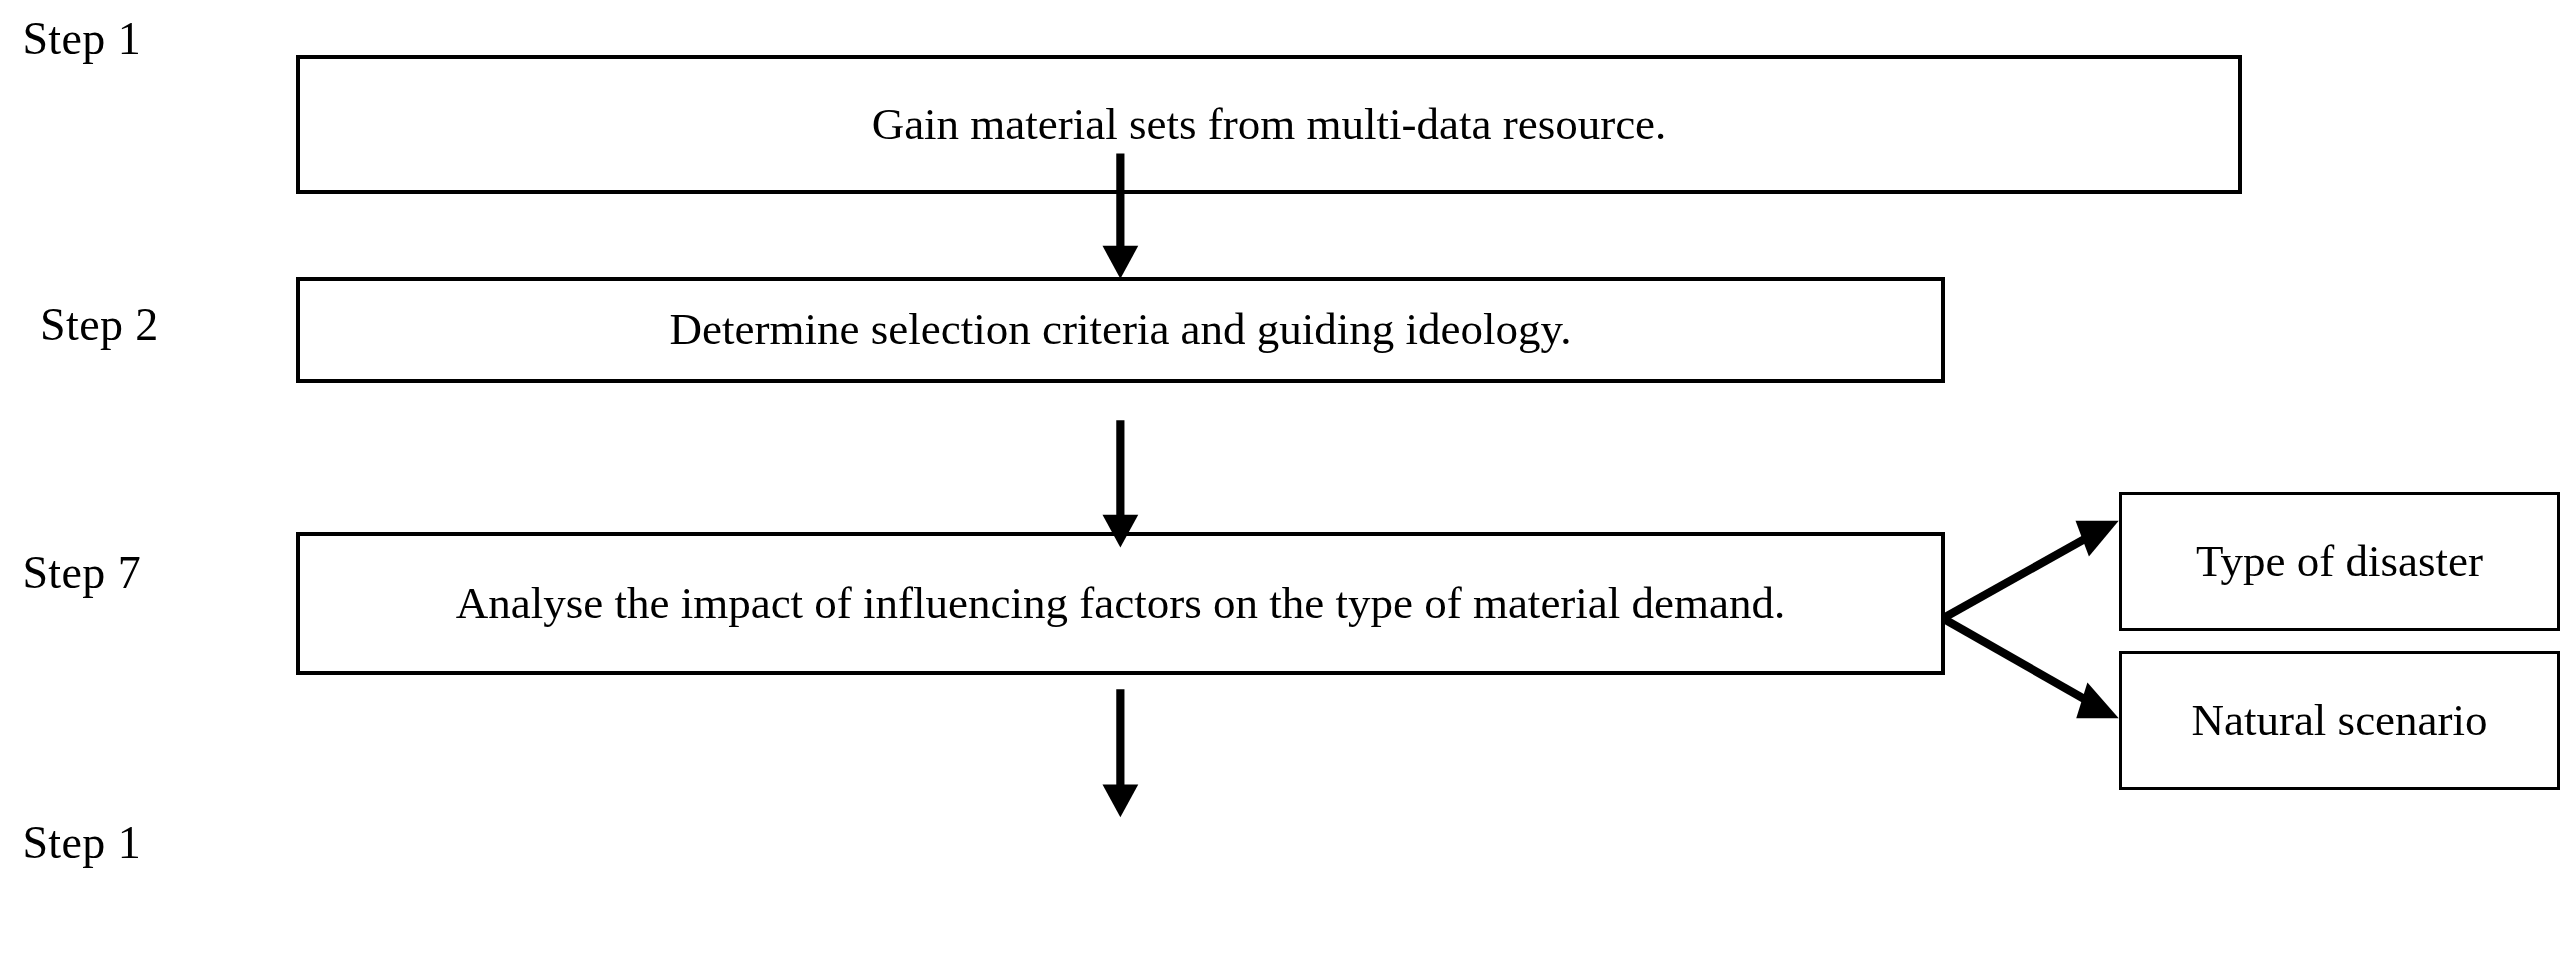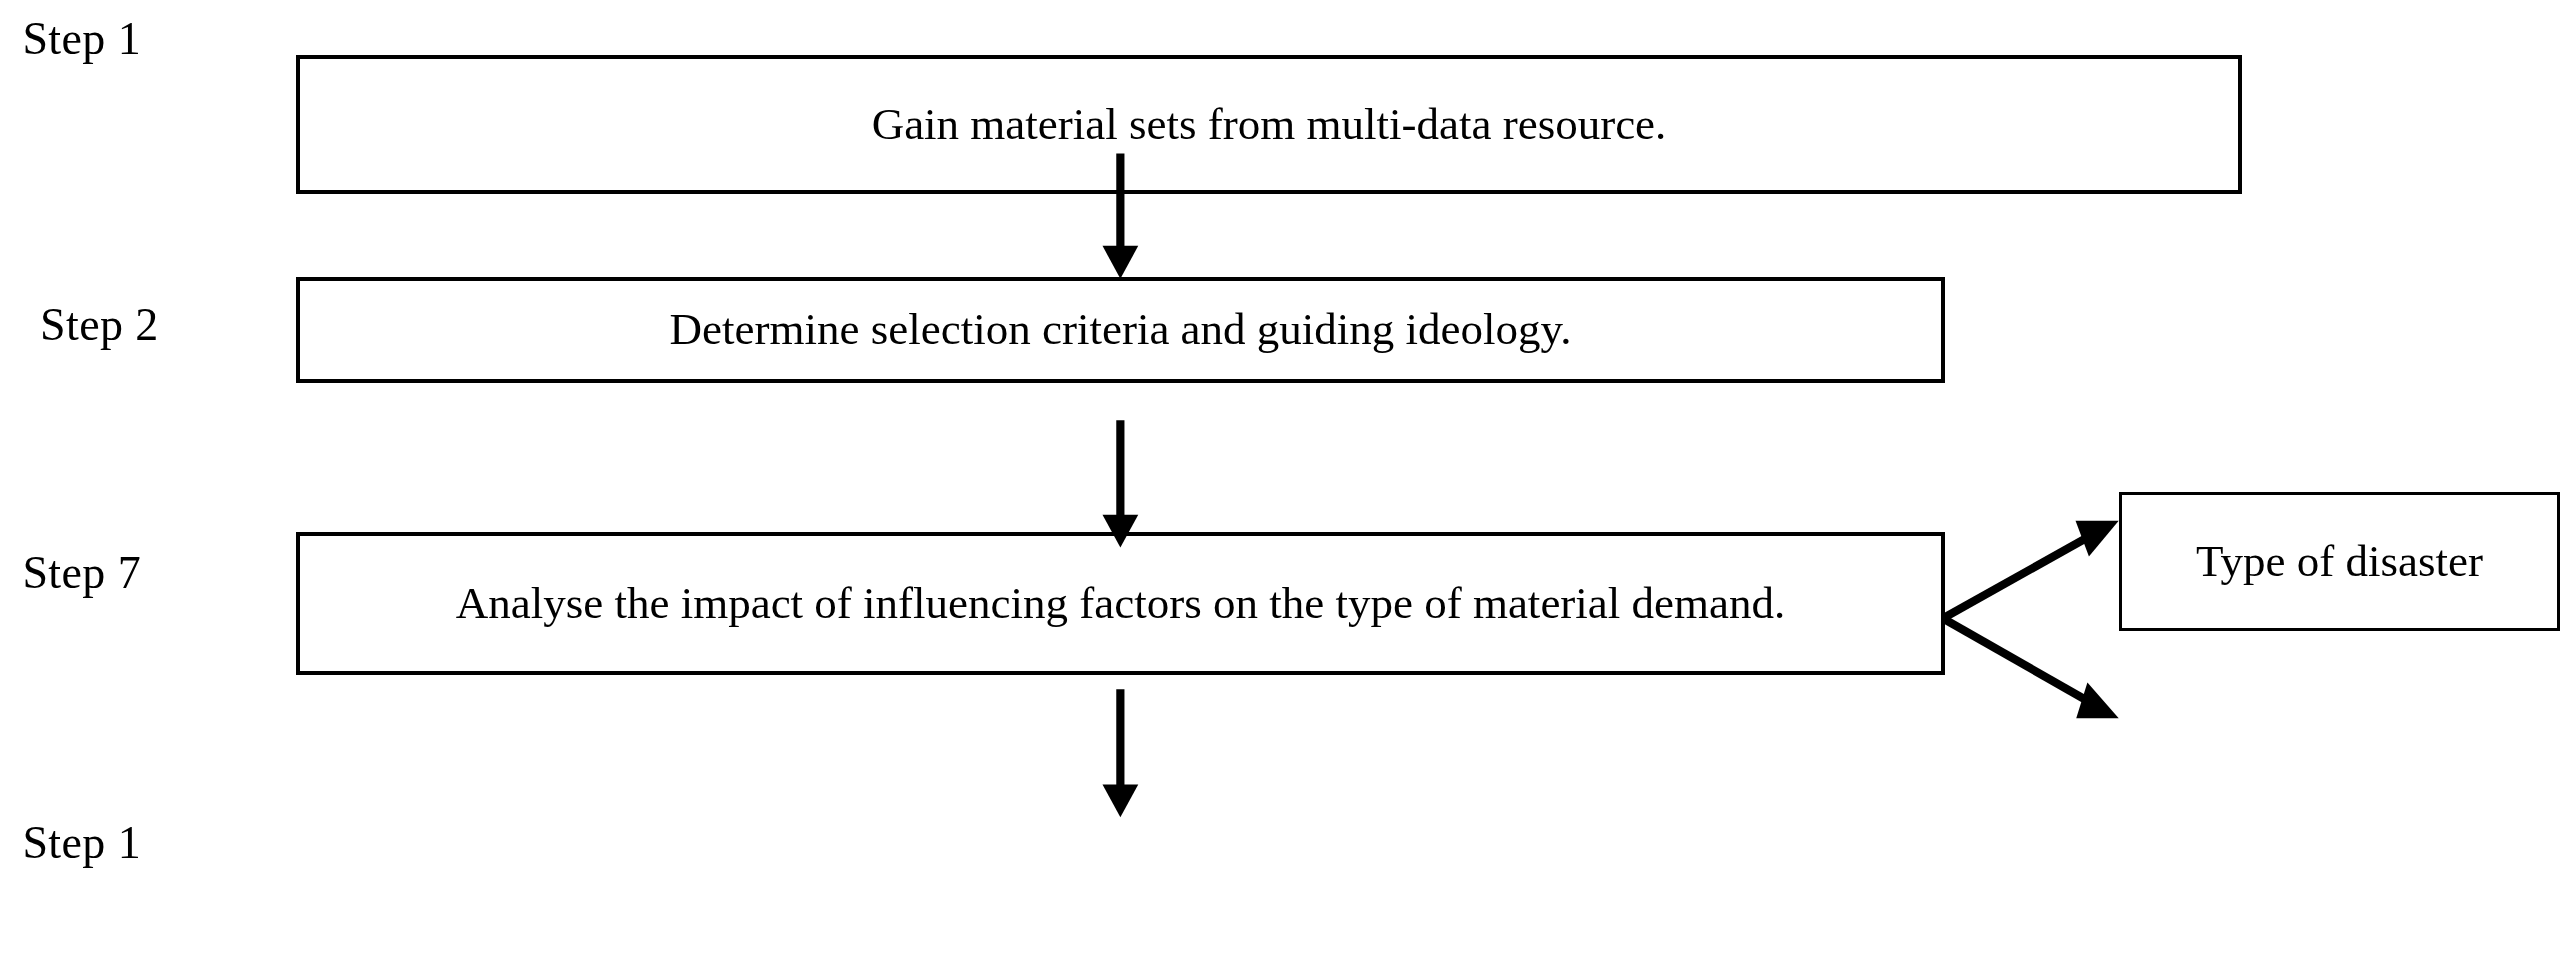--- a/index.html
+++ b/index.html
@@ -82,20 +82,23 @@
 
   <div class="flowbox" style="left:296px; top:532px; width:1649px; height:143px;">
     <span class="boxtext">Analyse the impact of influencing factors on the type of material demand.</span>
   </div>
 
 
   <div class="sidebox" style="left:2119px; top:456px; width:441px; height:139px;margin-top:36px;">
     <span class="boxtext">Type of disaster</span>
   </div>
 
+  <div class="sidebox" style="left:2119px; top:651px; width:441px; height:139px;">
+    <span class="boxtext">Natural scenario</span>
+  </div>
 
   <svg class="connectors" viewBox="0 0 3456 1310">
 
     <g>
       <line x1="1503" y1="206" x2="1503" y2="338" stroke="#000" stroke-width="11"></line>
       <polygon points="1503,374 1479,330 1527,330" fill="#000"></polygon>
     </g>
 
     <g>
       <line x1="1503" y1="564" x2="1503" y2="699" stroke="#000" stroke-width="11"></line>

